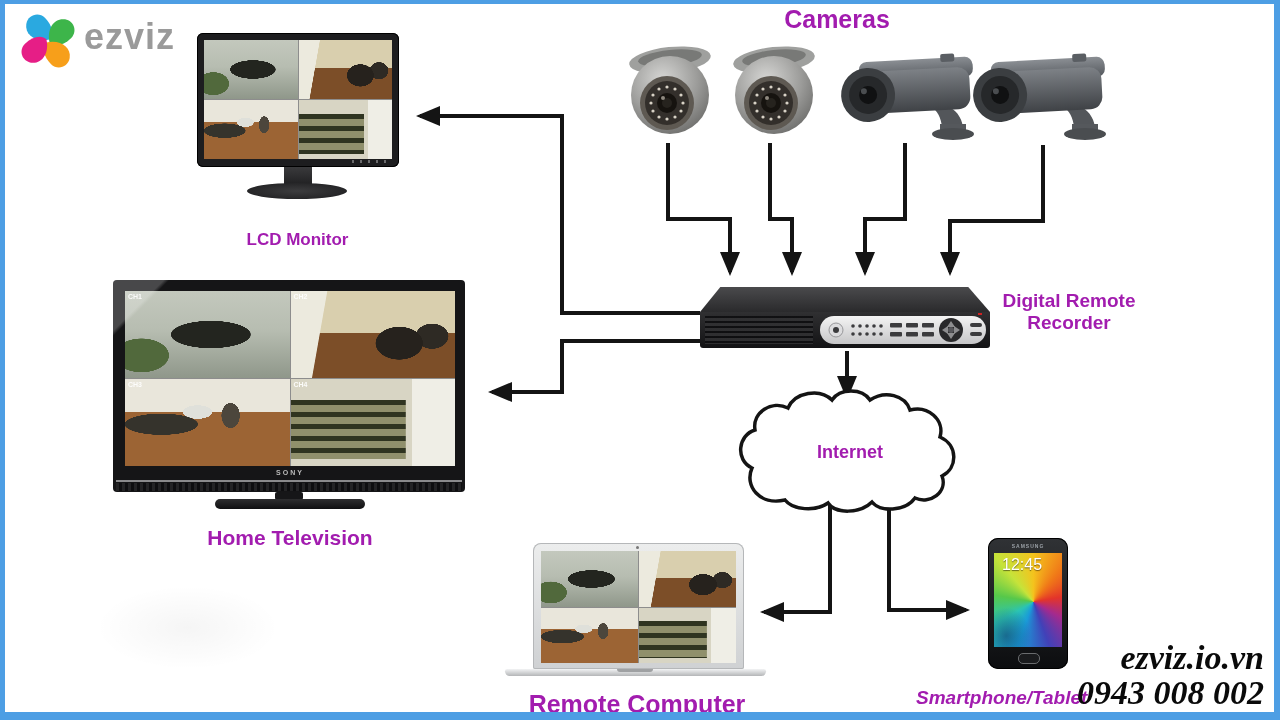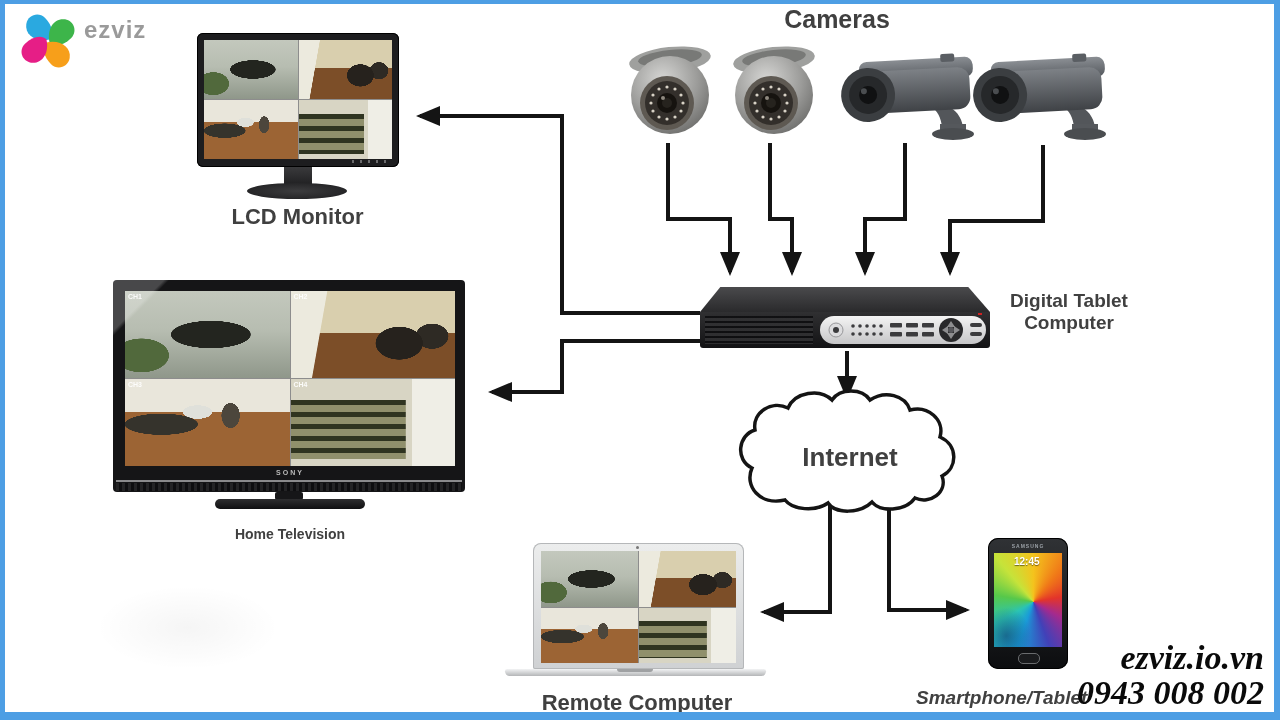--- a/index.html
+++ b/index.html
@@ -1,23 +1,23 @@
 <!DOCTYPE html>
 <html><head>
 <meta charset="utf-8">
 <style>
   html,body{margin:0;padding:0;background:#fff;}
   .canvas{position:relative;width:1280px;height:720px;background:#fff;overflow:hidden;
           font-family:"Liberation Sans",sans-serif;color:#111;}
   .frame{position:absolute;inset:0;border-left:5px solid #4d9ee4;border-top:4px solid #4d9ee4;
          border-right:6px solid #4d9ee4;border-bottom:8px solid #4d9ee4;pointer-events:none;z-index:9;}
   .abs{position:absolute;}
-  .lbl{position:absolute;font-weight:700;color:#404040;text-align:center;}
-  
-  .logo-text{position:absolute;left:84px;top:16px;font-size:24px;font-weight:700;
+  .lbl{position:absolute;font-weight:700;color:#a21caf;text-align:center;}
+  
+  .logo-text{position:absolute;left:84px;top:16px;font-size:36px;font-weight:700;
              color:#9a9a9a;letter-spacing:1px;}
   
   svg.wires{position:absolute;left:0;top:0;z-index:2;}
   
   .scr{display:grid;grid-template-columns:1fr 1fr;grid-template-rows:1fr 1fr;gap:1px;
        background:#8d8d8d;position:absolute;}
   .qd{position:relative;overflow:hidden;}
   .q-park{background:
     radial-gradient(40% 26% at 52% 50%, #23251f 0 60%, transparent 61%),
     radial-gradient(30% 35% at 10% 74%, #51693c 0 55%, transparent 56%),
@@ -78,31 +78,31 @@
              border-radius:0 0 3px 3px;}
   
   .phone-body{left:988px;top:538px;width:80px;height:131px;border-radius:10px;
               background:linear-gradient(180deg,#303235,#0c0d0f);box-shadow:inset 0 0 0 1px #000;}
   .phone-brand{left:988px;top:543px;width:80px;text-align:center;font-size:5px;letter-spacing:1px;
                color:#9aa0a6;font-weight:700;}
   .phone-screen{left:994px;top:553px;width:68px;height:94px;overflow:hidden;
     background:
       radial-gradient(60% 50% at 18% 88%, rgba(15,40,90,.5), transparent 60%),
       conic-gradient(from 200deg at 58% 52%, #1a9cd8,#2bc4b2,#57c84a,#c6e33a,#f4c31d,#f07818,#e3342a,#a42a8e,#4141b8,#1a9cd8);}
-  .phone-time{position:absolute;left:20px;top:3px;font-size:10px;font-weight:700;color:#fff;
+  .phone-time{position:absolute;left:8px;top:3px;font-size:16px;font-weight:400;color:#fff;
               text-shadow:0 1px 1px rgba(0,0,0,.5);}
   .phone-home{left:1018px;top:653px;width:20px;height:9px;border-radius:5px;
               border:1px solid #6a6c6e;background:#1a1b1d;}
   
   .lbl-cameras{left:757px;top:5px;width:160px;font-size:25px;}
-  .lbl-monitor{left:170px;top:204px;width:255px;font-size:22px;}
-  .lbl-tv{left:140px;top:526px;width:300px;font-size:14px;}
+  .lbl-monitor{left:170px;top:230px;width:255px;font-size:17px;}
+  .lbl-tv{left:140px;top:526px;width:300px;font-size:21px;}
   .lbl-dvr{left:995px;top:290px;width:148px;font-size:19px;line-height:1.18;}
-  .lbl-internet{left:760px;top:442px;width:180px;font-size:26px;z-index:3;}
-  .lbl-laptop{left:512px;top:690px;width:250px;font-size:22px;}
+  .lbl-internet{left:760px;top:442px;width:180px;font-size:18px;z-index:3;}
+  .lbl-laptop{left:512px;top:690px;width:250px;font-size:25px;}
   .lbl-phone{left:916px;top:687px;font-size:19px;white-space:nowrap;text-align:left;font-style:italic;}
   .footer-contact{position:absolute;top:641px;right:16px;text-align:right;z-index:5;
                   font-family:"Liberation Serif",serif;font-style:italic;font-weight:700;
                   font-size:34px;line-height:1.02;color:#0a0a0a;}
   .watermark{left:95px;top:585px;width:185px;height:85px;border-radius:50%;
              background:radial-gradient(rgba(0,0,0,.04),transparent 70%);}
 </style>
 </head>
 <body>
 
@@ -306,22 +306,22 @@
           <path d="M131,5 l4,6 h-8 Z"></path>
             <path d="M131,23 l4,-6 h-8 Z"></path>
           <path d="M122,14 l6,-4 v8 Z"></path>
             <path d="M140,14 l-6,-4 v8 Z"></path>
         </g>
         <circle cx="131" cy="14" r="3" fill="#56565a"></circle>
       </svg>
     </div>
   </div>
   <div class="lbl lbl-dvr">
-    <div>Digital Tablet</div>
-    <div>Computer</div>
+    <div>Digital Remote</div>
+    <div>Recorder</div>
   </div>
 
   <div class="lbl lbl-internet">Internet</div>
 
   <div class="abs lap-shell"></div>
   <div class="abs lap-cam"></div>
   <div class="scr" style="left:541px;top:551px;width:195px;height:112px">
     <div class="qd q-park"></div>
     <div class="qd q-office"></div>
     <div class="qd q-desk"></div>

